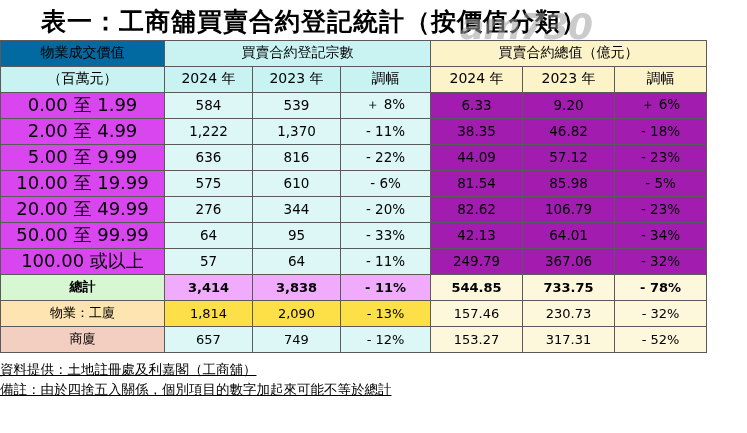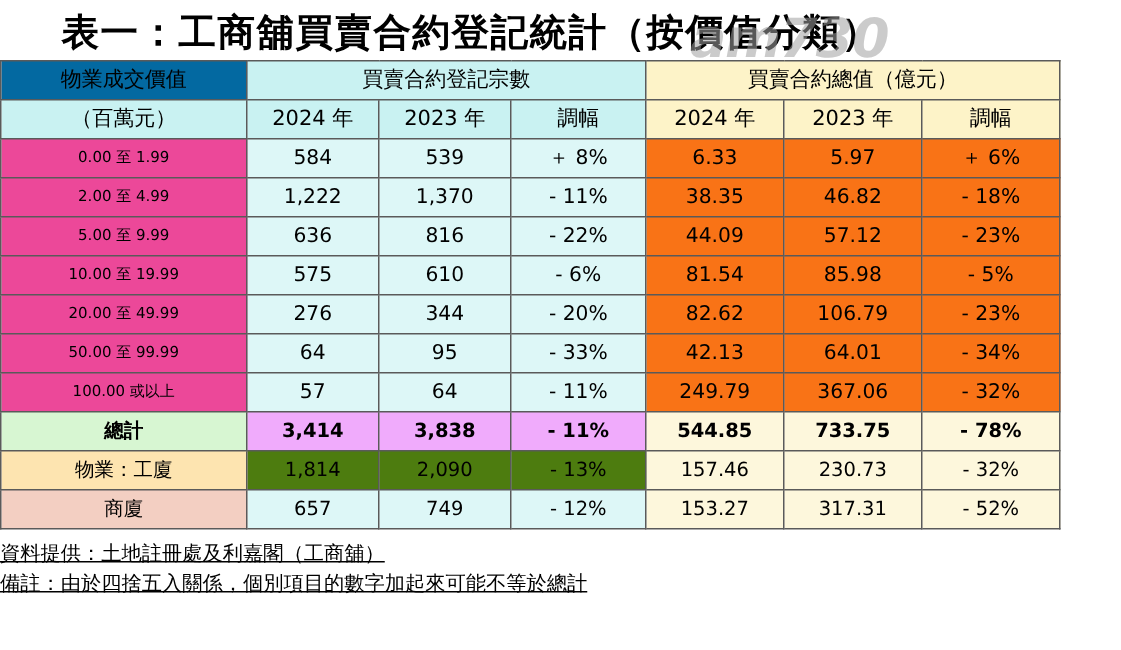--- a/index.html
+++ b/index.html
@@ -68,36 +68,36 @@
   .hdr1 td.grp-cnt { background: #c9f2f2; }
   .hdr1 td.grp-val { background: #fdf3c8; }
   .hdr2 td {
     background: #c9f2f2;
     font-weight: bold;
     font-size: 14px;
     height: 26px;
   }
   .hdr2 td.val { background: #fdf3c8; }
   tr.data td.label {
-    background: #ec4899;
-    font-size: 10px;
+    background: #d946ef;
+    font-size: 18px;
   }
   tr.data td.cnt {
     background: #ddf7f7;
     font-size: 13.5px;
   }
   tr.data td.val {
-    background: #f97316;
+    background: #a21caf;
     font-size: 13.5px;
   }
   tr.total td.label { background: #d7f6d2; font-weight: bold; }
   tr.total td.cnt  { background: #f0abfc; font-weight: bold; }
   tr.total td.val  { background: #fdf7dc; font-weight: bold; }
   tr.seg td.label { background: #fde4b0; }
-  tr.seg td.cnt  { background: #4d7c0f; }
+  tr.seg td.cnt  { background: #fde047; }
   tr.seg td.val  { background: #fdf7dc; }
   tr.seg2 td.label { background: #f3cfc2; }
   tr.seg2 td.cnt  { background: #ddf7f7; }
   tr.seg2 td.val  { background: #fdf7dc; }
   tr.seg3 td.label { background: #f8d9e2; }
   tr.seg3 td.cnt  { background: #ddf7f7; }
   tr.seg3 td.val  { background: #fdf7dc; }
   .notes {
     margin: 6px auto 0 auto;
     width: 706px;
@@ -141,21 +141,21 @@
         <td class="val">2024 年</td>
         <td class="val">2023 年</td>
         <td class="val">調幅</td>
       </tr>
     <tr class="data">
           <td class="label">0.00 至 1.99</td>
           <td class="cnt">584</td>
           <td class="cnt">539</td>
           <td class="cnt">＋ 8%</td>
           <td class="val">6.33</td>
-          <td class="val">5.97</td>
+          <td class="val">9.20</td>
           <td class="val">＋ 6%</td>
         </tr>
         <tr class="data">
           <td class="label">2.00 至 4.99</td>
           <td class="cnt">1,222</td>
           <td class="cnt">1,370</td>
           <td class="cnt">- 11%</td>
           <td class="val">38.35</td>
           <td class="val">46.82</td>
           <td class="val">- 18%</td>

